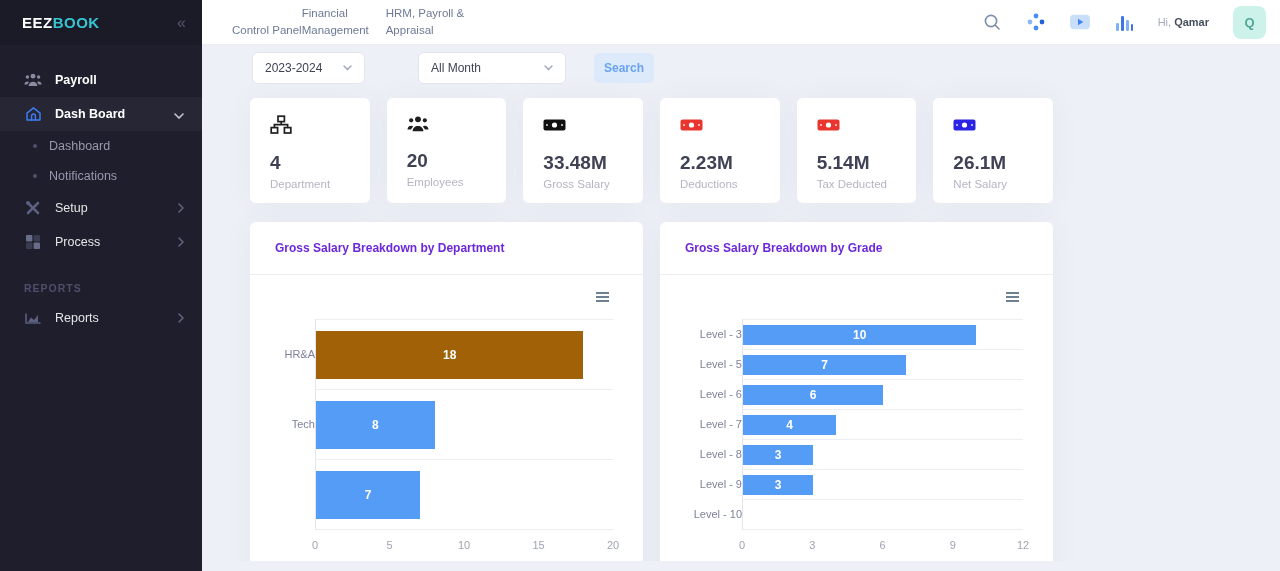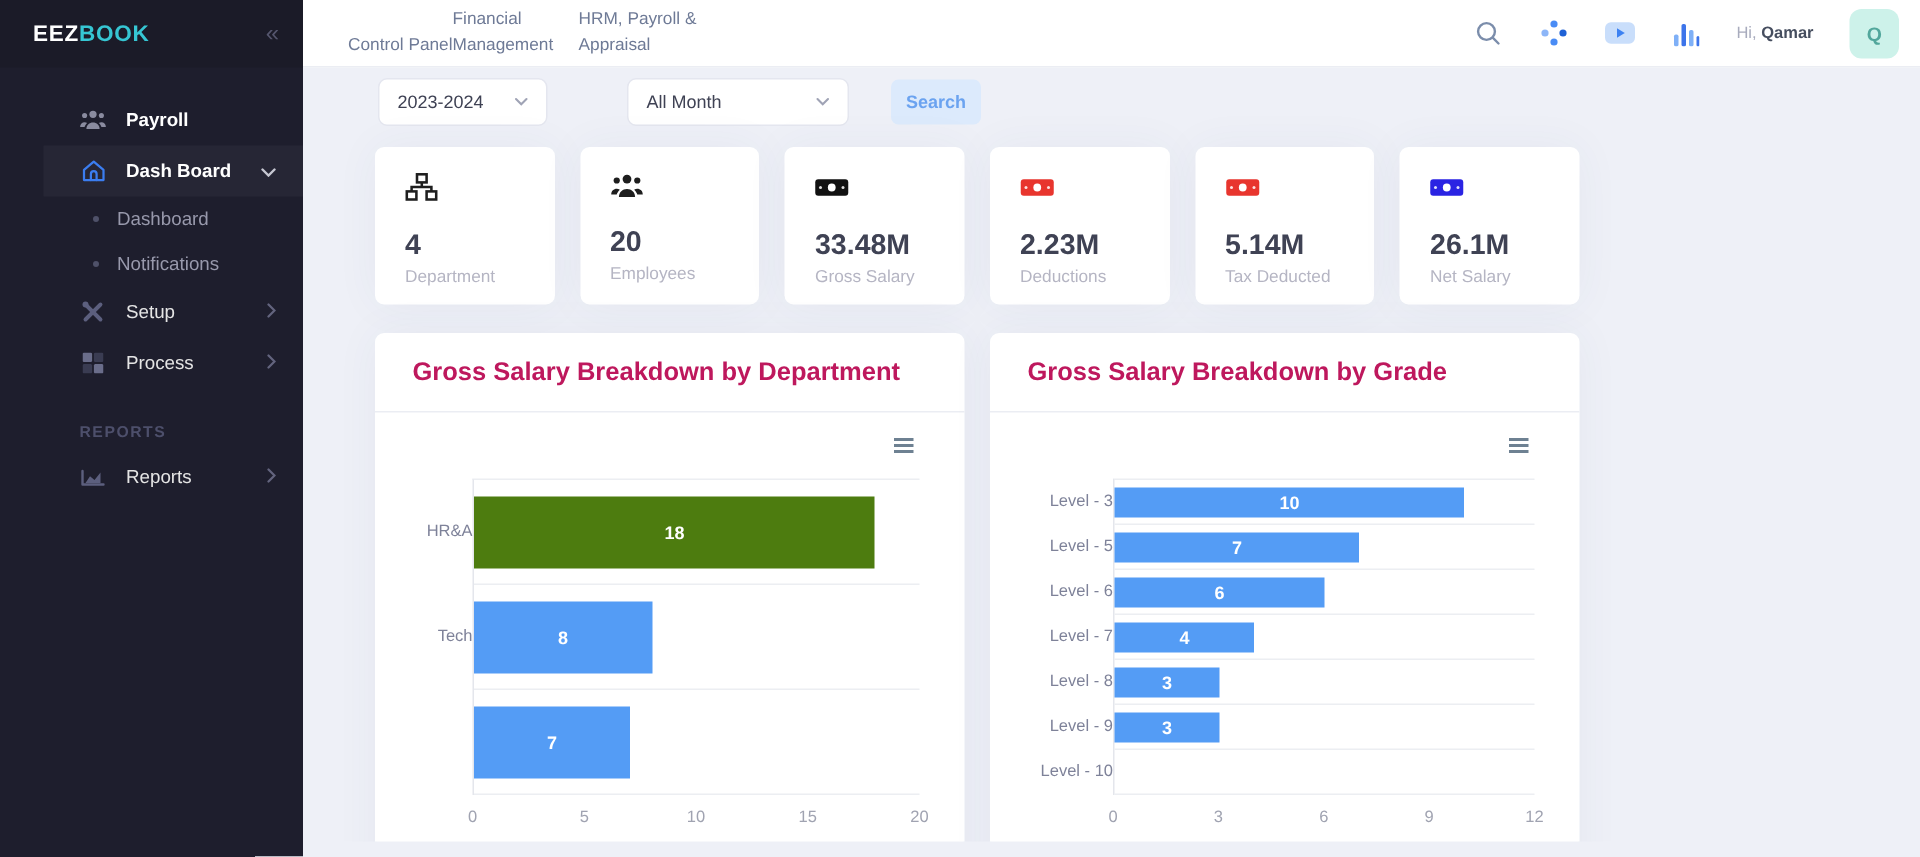--- a/index.html
+++ b/index.html
@@ -6,21 +6,21 @@
   html,body { width:1280px; height:571px; overflow:hidden; }
   body { font-family:"Liberation Sans", sans-serif; background:#eef0f7; }
   .screen { position:relative; width:1280px; height:571px; }
 
   
   .sidebar { position:absolute; left:0; top:0; width:202px; height:571px; background:#1e1e2d; z-index:3; }
   .logo-bar { height:45px; background:#1b1b28; display:flex; align-items:center; justify-content:space-between; padding:0 16px 0 22px; }
   .logo { font-size:15px; font-weight:700; letter-spacing:.5px; color:#fff; }
   .logo .accent { color:#36c6d3; }
   .collapse { color:#55566e; font-size:16px; cursor:pointer; }
-  .menu { padding-top:18px;margin-left:29px; }
+  .menu { padding-top:18px; }
   .menu-item { height:34px; display:flex; align-items:center; padding:0 18px 0 24px; cursor:pointer; }
   .menu-item .mi-icon { width:18px; height:18px; flex:none; margin-right:13px; display:flex; align-items:center; justify-content:center; }
   .menu-item .mi-label { font-size:12.5px; color:#e5e5e5; flex:1; }
   .menu-item.active-parent { background:rgba(255,255,255,.04); }
   .menu-item.bright .mi-label { color:#ffffff; font-weight:600; }
   .sub-item { height:30px; display:flex; align-items:center; padding-left:33px; cursor:pointer; }
   .bullet { width:4px; height:4px; border-radius:50%; background:#4f5169; margin-right:12px; }
   .sub-item .mi-label { font-size:12.5px; color:#9899ac; }
   .section-label { margin-top:16px; height:26px; display:flex; align-items:center; padding-left:24px; font-size:10.5px; letter-spacing:1px; color:#4d4f6b; font-weight:700; }
   .chev { flex:none; }
@@ -44,21 +44,21 @@
   .search-btn { background:#dceafc; color:#6ba3f0; border:none; border-radius:5px; height:30px; width:60px; font-size:12px; font-weight:600; font-family:"Liberation Sans",sans-serif; cursor:pointer; }
 
   .stats-row { display:flex; gap:17px; margin-top:14px; }
   .stat-card { flex:1; height:105px; background:#fff; border-radius:6px; box-shadow:0 0 30px rgba(56,71,109,.05); padding:17px 20px; }
   .stat-value { font-size:19px; font-weight:700; color:#3f4254; margin-top:13px; }
   .stat-label { font-size:11.5px; color:#b5b5c3; margin-top:4px; }
 
   .charts-row { display:flex; gap:17px; margin-top:19px; }
   .chart-card { width:483px; background:#fff; border-radius:6px; box-shadow:0 0 30px rgba(56,71,109,.05); height:400px; }
   .chart-header { height:53px; display:flex; align-items:center; padding:0 25px; border-bottom:1px solid #ebedf3; }
-  .chart-title { font-size:17px; font-weight:600; color:#be185d; }
+  .chart-title { font-size:12px; font-weight:600; color:#6d28d9; }
   .chart-toolbar { height:44px; display:flex; align-items:center; justify-content:flex-end; padding-right:30px; }
   .menu-lines { display:flex; flex-direction:column; gap:2px; cursor:pointer; padding:4px; }
   .menu-lines i { display:block; width:13px; height:2px; background:#6e8192; }
   .chart-body { padding:0 30px 0 15px; }
   .chart-flex { display:flex; }
   .cat-col { flex:none; }
   .chart0 .cat-col { width:50px; }
   .chart1 .cat-col { width:67px; }
   .plot-col { flex:1; min-width:0; }
   .chart-plot { border-left:1px solid #e4e6ec; border-top:1px solid #eceef2; }
@@ -333,21 +333,21 @@
         </div>
         <div class="chart-body">
           <div class="chart-flex">
             <div class="cat-col">
                 <div class="cat-label" style="height: 70px;">HR&amp;A</div>
                 <div class="cat-label" style="height: 70px;">Tech</div>
               </div>
             <div class="plot-col">
               <div class="chart-plot">
                   <div class="plot-row" style="height: 70px;">
-                    <div class="bar" style="width: 90%; height: 48px; background: #4d7c0f; text-align: center;">
+                    <div class="bar" style="width: 90%; height: 48px; background: #a16207; text-align: center;">
                       <span class="bar-value">18</span>
                     </div>
                   </div>
                   <div class="plot-row" style="height: 70px;">
                     <div class="bar" style="width: 40%; height: 48px; background: rgb(84, 156, 245);">
                       <span class="bar-value">8</span>
                     </div>
                   </div>
                   <div class="plot-row" style="height: 70px;">
                     <div class="bar" style="width: 35%; height: 48px; background: rgb(84, 156, 245);">

